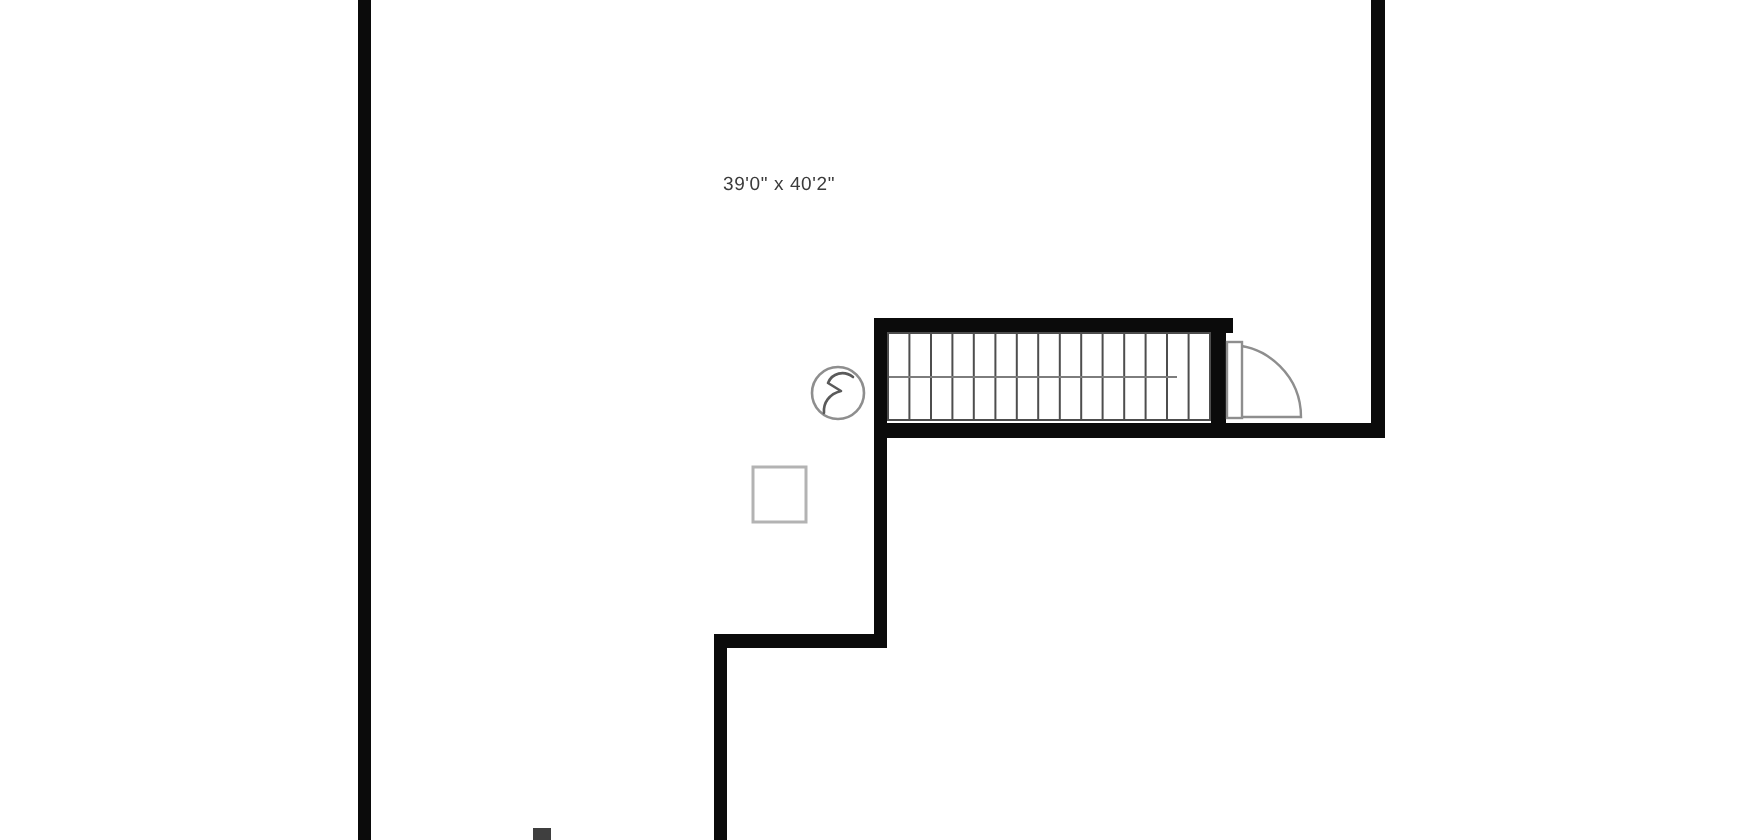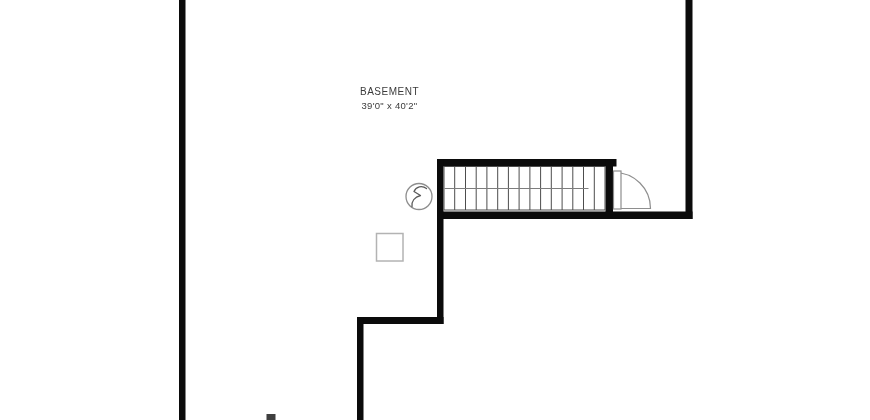--- a/index.html
+++ b/index.html
@@ -92,17 +92,16 @@
 
     <g>
       <circle cx="419" cy="196.5" r="13" fill="#ffffff" stroke="#8e8e8e" stroke-width="1.3"></circle>
       <path d="M 426.5 188.5 C 422 185 416 186.5 414 191.5 L 420.5 195.5 C 414.5 197 411.5 201.5 412 206.5" fill="none" stroke="#5a5a5a" stroke-width="1.3" stroke-linecap="round" stroke-linejoin="round"></path>
     </g>
 
     <rect x="376.5" y="233.5" width="26.5" height="27.5" fill="#ffffff" stroke="#b3b3b3" stroke-width="1.5"></rect>
   </svg>
 
   <div class="room-label">
-    <div class="room-name">BASEMENT</div>
     <div class="room-dims">39'0" x 40'2"</div>
   </div>
 
 </div>
 
 </body></html>

